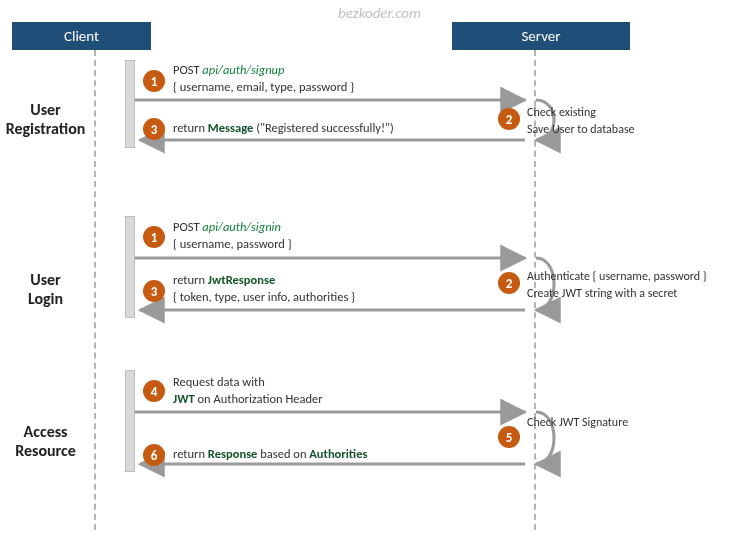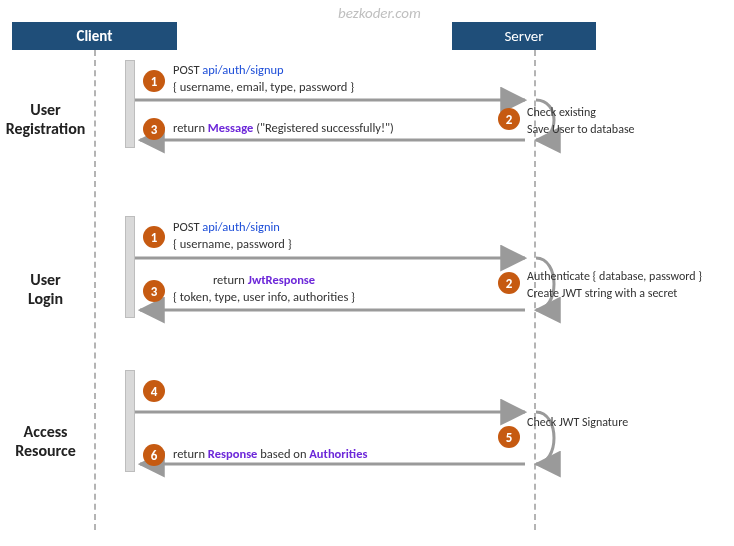--- a/index.html
+++ b/index.html
@@ -13,22 +13,22 @@
   .watermark {
     position: absolute; top: 4px; left: 338px;
     font-style: italic; color: #bfbfbf; font-size: 15px;
   }
   .header {
     position: absolute; top: 22px; height: 28px;
     background: #1F4E79; color: #fff; display: flex;
     align-items: center; justify-content: center;
     font-size: 15px;
   }
-  .header.client { left: 12px; width: 165px; font-weight: bold; }
-  .header.server { left: 452px; width: 144px; }
+  .header.client { left: 12px; width: 139px; }
+  .header.server { left: 452px; width: 178px; }
   .lifeline {
     position: absolute; top: 50px; width: 0; height: 480px;
     border-left: 2px dashed #b4b4b4;
   }
   .lifeline.client { left: 94px; }
   .lifeline.server { left: 534px; }
   .section-label {
     position: absolute; font-weight: 700; font-size: 16px;
     color: #222; text-align: center; width: 115px; left: -12px;
     line-height: 1.2;
@@ -36,22 +36,22 @@
   .sec-reg { top: 100px; }
   .sec-login { top: 270px; }
   .sec-access { top: 422px; }
   .actbar {
     position: absolute; width: 10px; background: #d9d9d9;
     border: 1px solid #bdbdbd; box-sizing: border-box;
   }
   
   svg.arrows { position: absolute; left: 0; top: 0; width: 734px; height: 546px; }
   .msg { position: absolute; font-size: 12.5px; line-height: 1.35; }
-  .msg .api { color: #1d4ed8; }
-  .msg .kw  { color: #6d28d9; font-weight: 600; }
+  .msg .api { color: #15803d; font-style: italic; }
+  .msg .kw  { color: #14532d; font-weight: 600; }
   .num {
     position: absolute; width: 22px; height: 22px; border-radius: 50%;
     background: #C65A11; color: #fff; display: flex; align-items: center;
     justify-content: center; font-weight: 700; font-size: 13px;
   }
   .sidenote { position: absolute; font-size: 12px; line-height: 1.45; }
 </style>
 </head>
 <body>
 
@@ -111,30 +111,34 @@
     <span>return </span><span class="kw">Message</span><span> ("Registered successfully!")</span>
   </div>
 
   <div class="num" style="left:143px; top:226px;">1</div>
   <div class="msg" style="left:173px; top:219px;">
     <span>POST </span><span class="api">api/auth/signin</span><br>
     <span>{ username, password }</span>
   </div>
   <div class="num" style="left:498px; top:272px;">2</div>
   <div class="sidenote" style="left:527px; top:268px;">
-    <span>Authenticate { database, password }</span><br>
+    <span>Authenticate { username, password }</span><br>
     <span>Create </span><span class="kw">JWT</span><span> string with a secret</span>
   </div>
   <div class="num" style="left:143px; top:280px;">3</div>
-  <div class="msg" style="left:173px; top:272px;text-align:center;">
+  <div class="msg" style="left:173px; top:272px;">
     <span>return </span><span class="kw">JwtResponse</span><br>
     <span>{ token, type, user info, authorities }</span>
   </div>
 
   <div class="num" style="left:143px; top:380px;">4</div>
+  <div class="msg" style="left:173px; top:374px;">
+    <span>Request  data with</span><br>
+    <span class="kw">JWT</span><span> on Authorization Header</span>
+  </div>
   <div class="num" style="left:498px; top:426px;">5</div>
   <div class="sidenote" style="left:527px; top:414px;">
     <span>Check </span><span class="kw">JWT</span><span> Signature</span><br>
     <br>
   </div>
   <div class="num" style="left:143px; top:444px;">6</div>
   <div class="msg" style="left:173px; top:446px;">
     <span>return </span><span class="kw">Response</span><span> based on </span><span class="kw">Authorities</span>
   </div>
 

